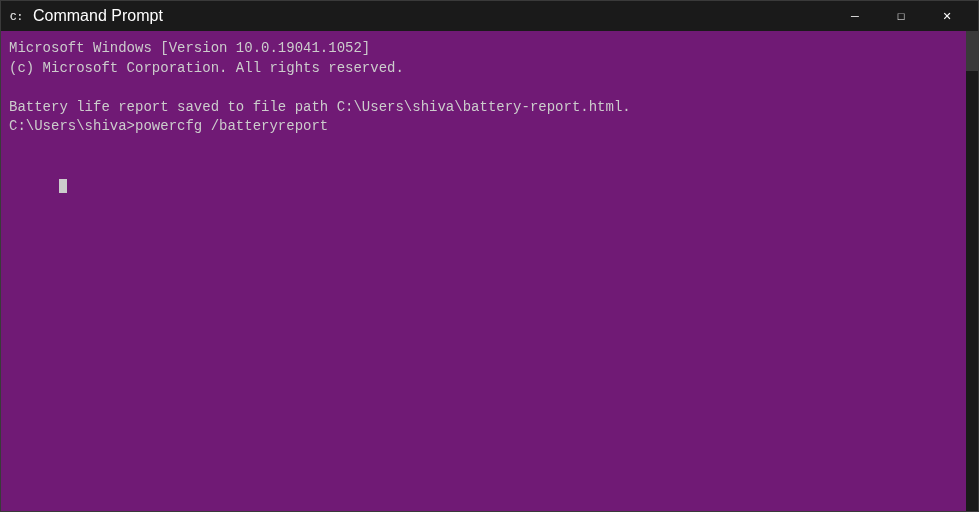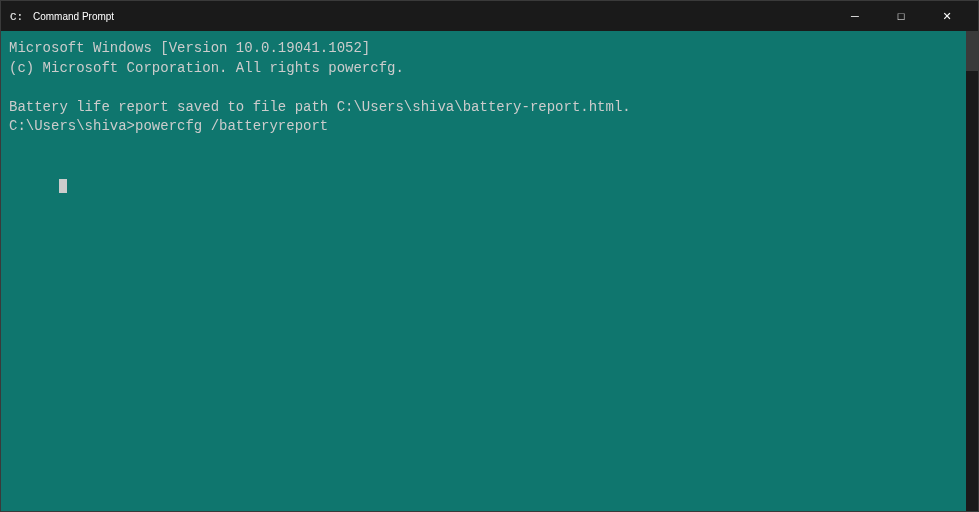--- a/index.html
+++ b/index.html
@@ -47,21 +47,21 @@
 
     .title-bar-icon svg {
       width: 16px;
       height: 16px;
     }
 
     .title-bar-text {
       flex: 1;
       color: #ffffff;
       font-family: 'Segoe UI', Arial, sans-serif;
-      font-size: 10px;
+      font-size: 16px;
     }
 
     .title-bar-controls {
       display: flex;
       align-items: center;
       gap: 0;
     }
 
     .title-btn {
       width: 46px;
@@ -72,21 +72,21 @@
       color: #ffffff;
       font-size: 11px;
       cursor: pointer;
       background: transparent;
       border: none;
       font-family: 'Segoe UI', Arial, sans-serif;
     }
 
     .console-area {
       flex: 1;
-      background: #0f766e;
+      background: #701a75;
       padding: 8px 8px;
       overflow: hidden;
       position: relative;
     }
 
     .console-line {
       line-height: 1.4;
       white-space: pre;
       color: #cccccc;
     }
@@ -142,21 +142,21 @@
     <span class="title-bar-text">Command Prompt</span>
     <div class="title-bar-controls">
       <button class="title-btn">─</button>
       <button class="title-btn">□</button>
       <button class="title-btn close-btn">✕</button>
     </div>
   </div>
 
   <div class="console-area">
     <div class="console-line">Microsoft Windows [Version 10.0.19041.1052]</div>
-    <div class="console-line">(c) Microsoft Corporation. All rights powercfg.</div>
+    <div class="console-line">(c) Microsoft Corporation. All rights reserved.</div>
     <div class="console-line blank"></div>
     <div class="console-line">Battery life report saved to file path C:\Users\shiva\battery-report.html.</div>
     <div class="console-line">C:\Users\shiva&gt;powercfg /batteryreport</div>
     <div class="console-line blank"></div>
     <div class="console-line">
       <span class="cursor"></span>
     </div>
     <div class="scrollbar">
       <div class="scrollbar-thumb"></div>
     </div>

